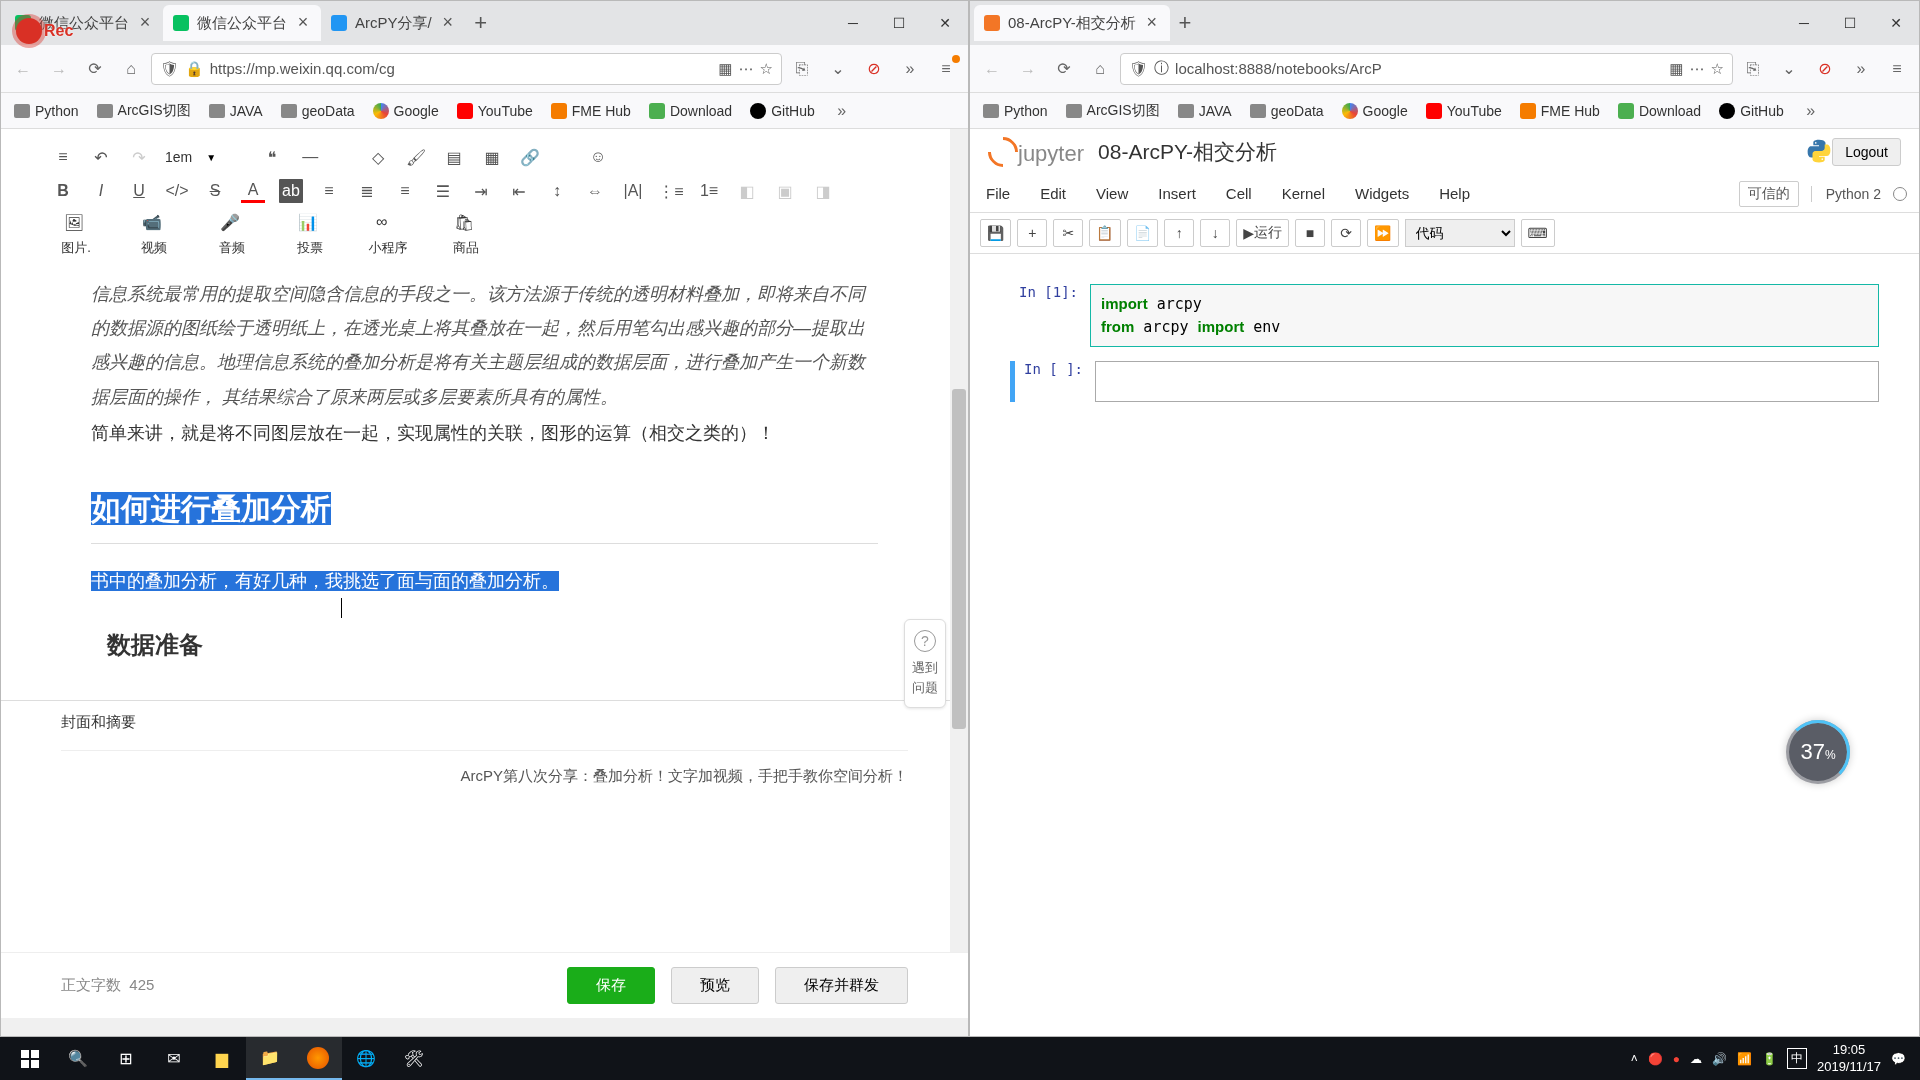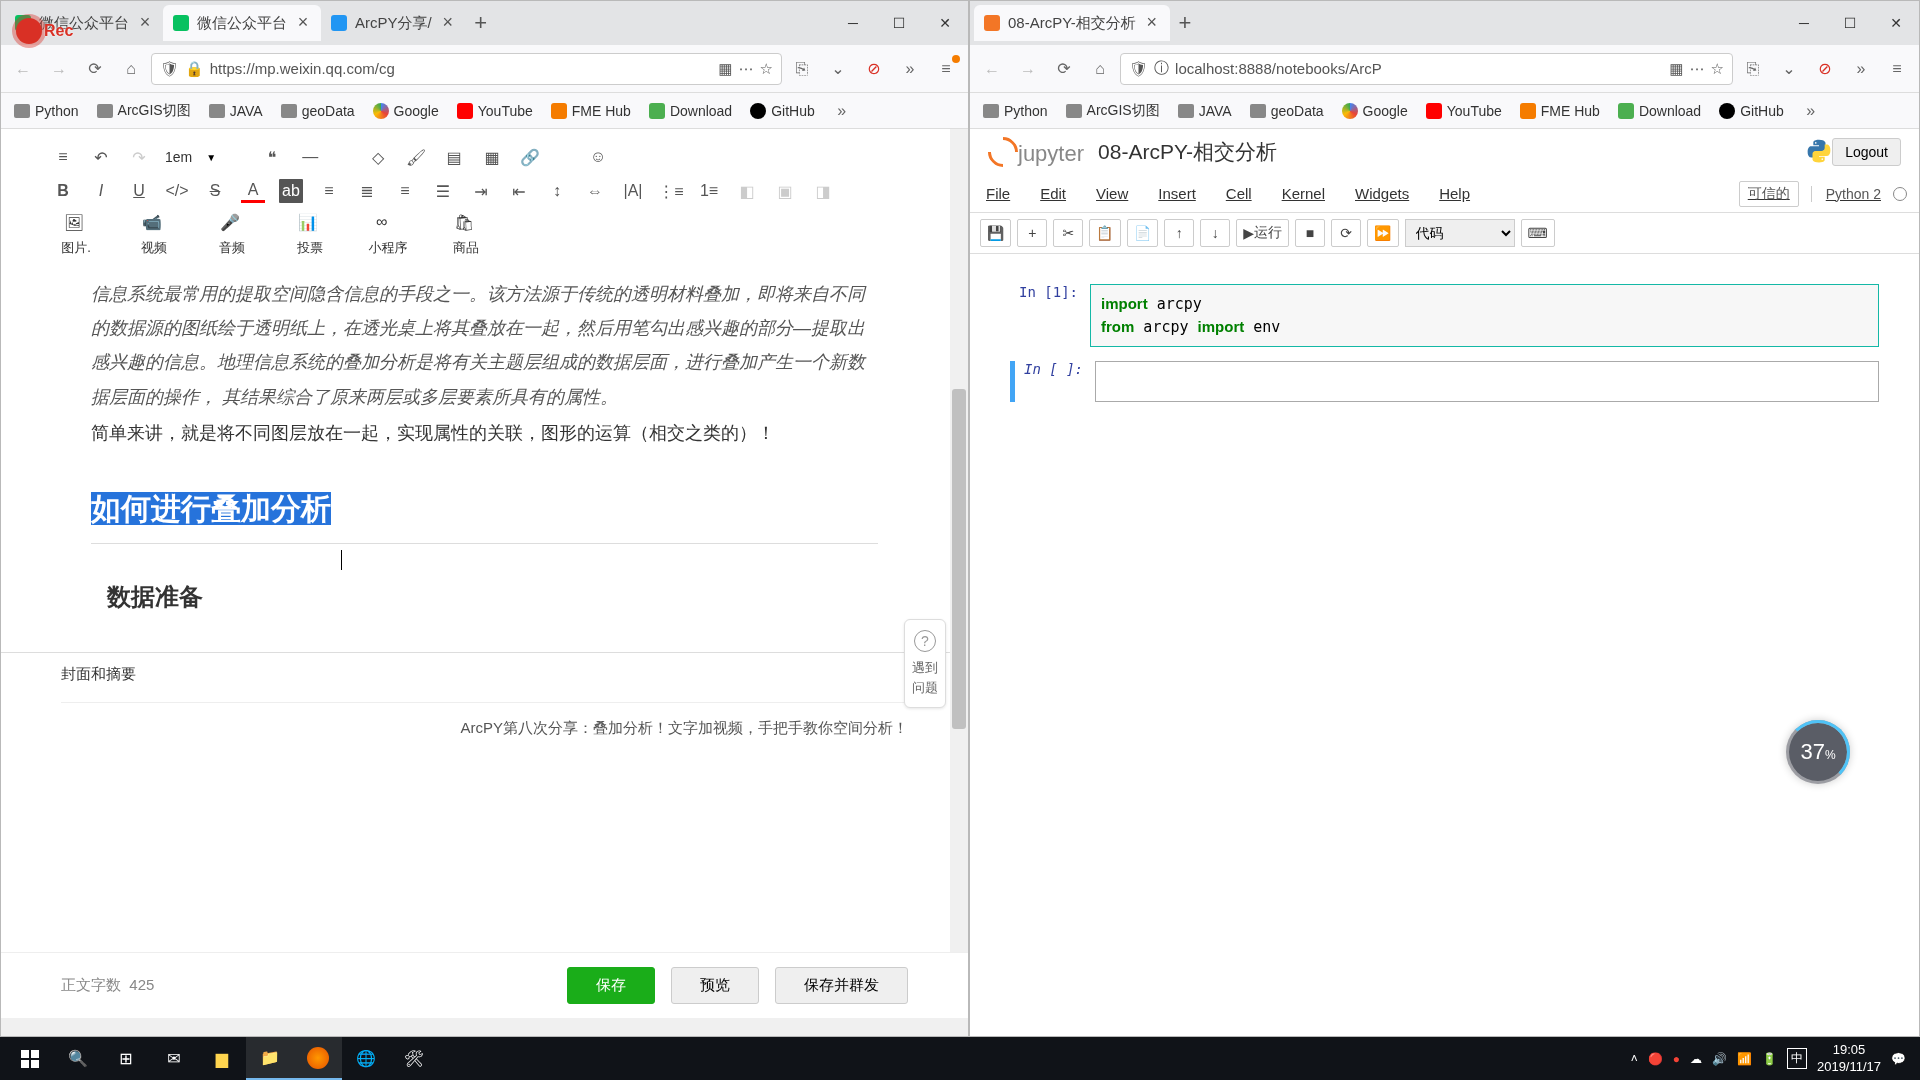--- a/index.html
+++ b/index.html
@@ -72,35 +72,35 @@
 
 .jup-header { display: flex; align-items: center; padding: 8px 18px; gap: 14px; }
 .jup-logo { display: flex; align-items: flex-end; gap: 0; }
 .jup-logo .circ { width: 30px; height: 30px; border: 3px solid #f37626; border-radius: 50%; border-left-color: transparent; border-right-color: transparent; transform: rotate(45deg); }
 .jup-logo .txt { font-size: 22px; color: #888; }
 .jup-title { font-size: 21px; color: #333; }
 .jup-header .right { margin-left: auto; display: flex; }
 .pyicon { width: 26px; height: 26px; }
 .logout { padding: 5px 12px; border: 1px solid #ccc; border-radius: 3px; font-size: 14px; cursor: pointer; }
 
-.jup-menubar { display: flex; align-items: center; padding: 4px 12px; border-bottom: 1px solid #ddd; gap: 22px; font-size: 15px; color: #333; text-decoration: underline; }
+.jup-menubar { display: flex; align-items: center; padding: 4px 12px; border-bottom: 1px solid #ddd; gap: 22px; font-size: 15px; color: #333; }
 .jup-menubar .mitem { padding: 6px 4px; cursor: pointer; }
 .jup-menubar .right { margin-left: auto; display: flex; align-items: center; gap: 12px; font-size: 14px; color: #555; }
 .jup-menubar .right .kname { border-left: 1px solid #ccc; padding-left: 14px; }
 .jup-menubar .right .kdot { width: 14px; height: 14px; border: 1px solid #888; border-radius: 50%; }
 
 .jup-toolbar { display: flex; align-items: center; padding: 6px 10px; gap: 6px; border-bottom: 1px solid #ddd; }
 .jtbtn { min-width: 30px; height: 28px; border: 1px solid #ccc; border-radius: 2px; display: flex; align-items: center; justify-content: center; font-size: 14px; cursor: pointer; color: #444; padding: 0 6px; }
 .jselect { height: 28px; border: 1px solid #ccc; width: 110px; padding: 0 6px; font-size: 14px; }
 
 .notebook { padding: 30px 40px; }
 .cell { display: flex; margin-bottom: 14px; }
 .cell .prompt { width: 80px; text-align: right; padding-right: 12px; font-family: monospace; color: #303f9f; font-size: 14px; }
 .cell .code { flex: 1; border: 1px solid #14b8a6; padding: 8px 10px; font-family: monospace; font-size: 15px; line-height: 1.5; background: #f7f7f7; }
-.cell.active { border-left: 5px solid #42A5F5; padding-left:0;font-style:italic; }
+.cell.active { border-left: 5px solid #42A5F5; padding-left:0; }
 .cell.active .code { border-color: #aaa; background:#fff; }
 .cell .code .kw { color: #008000; font-weight: bold; }
 
 
 .recbadge { position: absolute; left: 16px; top: 18px; background: #d93025; width: 26px; height: 26px; border-radius: 50%; z-index: 100; box-shadow: 0 0 0 4px rgba(217,48,37,0.4); }
 .recbadge::after { content: 'Rec'; position: absolute; left: 28px; top: 4px; color: #d93025; font-weight: bold; font-size: 16px; text-shadow: 0 0 2px #fff; }
 
 .pct-badge { position: absolute; right: 70px; top: 720px; width: 64px; height: 64px; border-radius: 50%; background: #5a5d66; display: flex; align-items: center; justify-content: center; color: #fff; font-size: 22px; border: 3px solid rgba(255,255,255,0.4); box-shadow: 0 0 8px rgba(0,0,0,0.2); }
 .pct-badge small { font-size: 12px; margin-top:6px; }
 .pct-badge::before { content:''; position:absolute; inset:-3px; border-radius:50%; border:3px solid transparent; border-top-color:#4fc3f7; border-right-color:#4fc3f7; }
@@ -278,20 +278,21 @@
               <span class="icon">🛍</span>
               <span class="lbl">商品</span>
             </div>
         </div>
       </div>
 
       <div class="article">
         <p class="para">信息系统最常用的提取空间隐含信息的手段之一。该方法源于传统的透明材料叠加，即将来自不同的数据源的图纸绘于透明纸上，在透光桌上将其叠放在一起，然后用笔勾出感兴趣的部分—提取出感兴趣的信息。地理信息系统的叠加分析是将有关主题层组成的数据层面，进行叠加产生一个新数据层面的操作， 其结果综合了原来两层或多层要素所具有的属性。</p>
         <p style="margin-top:2px">简单来讲，就是将不同图层放在一起，实现属性的关联，图形的运算（相交之类的）！</p>
         <h2><span class="selected">如何进行叠加分析</span></h2>
+        <p style="margin-top:20px"><span class="selected">书中的叠加分析，有好几种，我挑选了面与面的叠加分析。</span></p>
         <div style="height:4px;position:relative">
             <span class="caret" style="position:absolute;left:248px;top:0"></span>
           </div>
         <h3>数据准备</h3>
       </div>
 
       <div class="help-float">
         <div class="q">?</div>
         <div class="t">遇到问题</div>
       </div>

